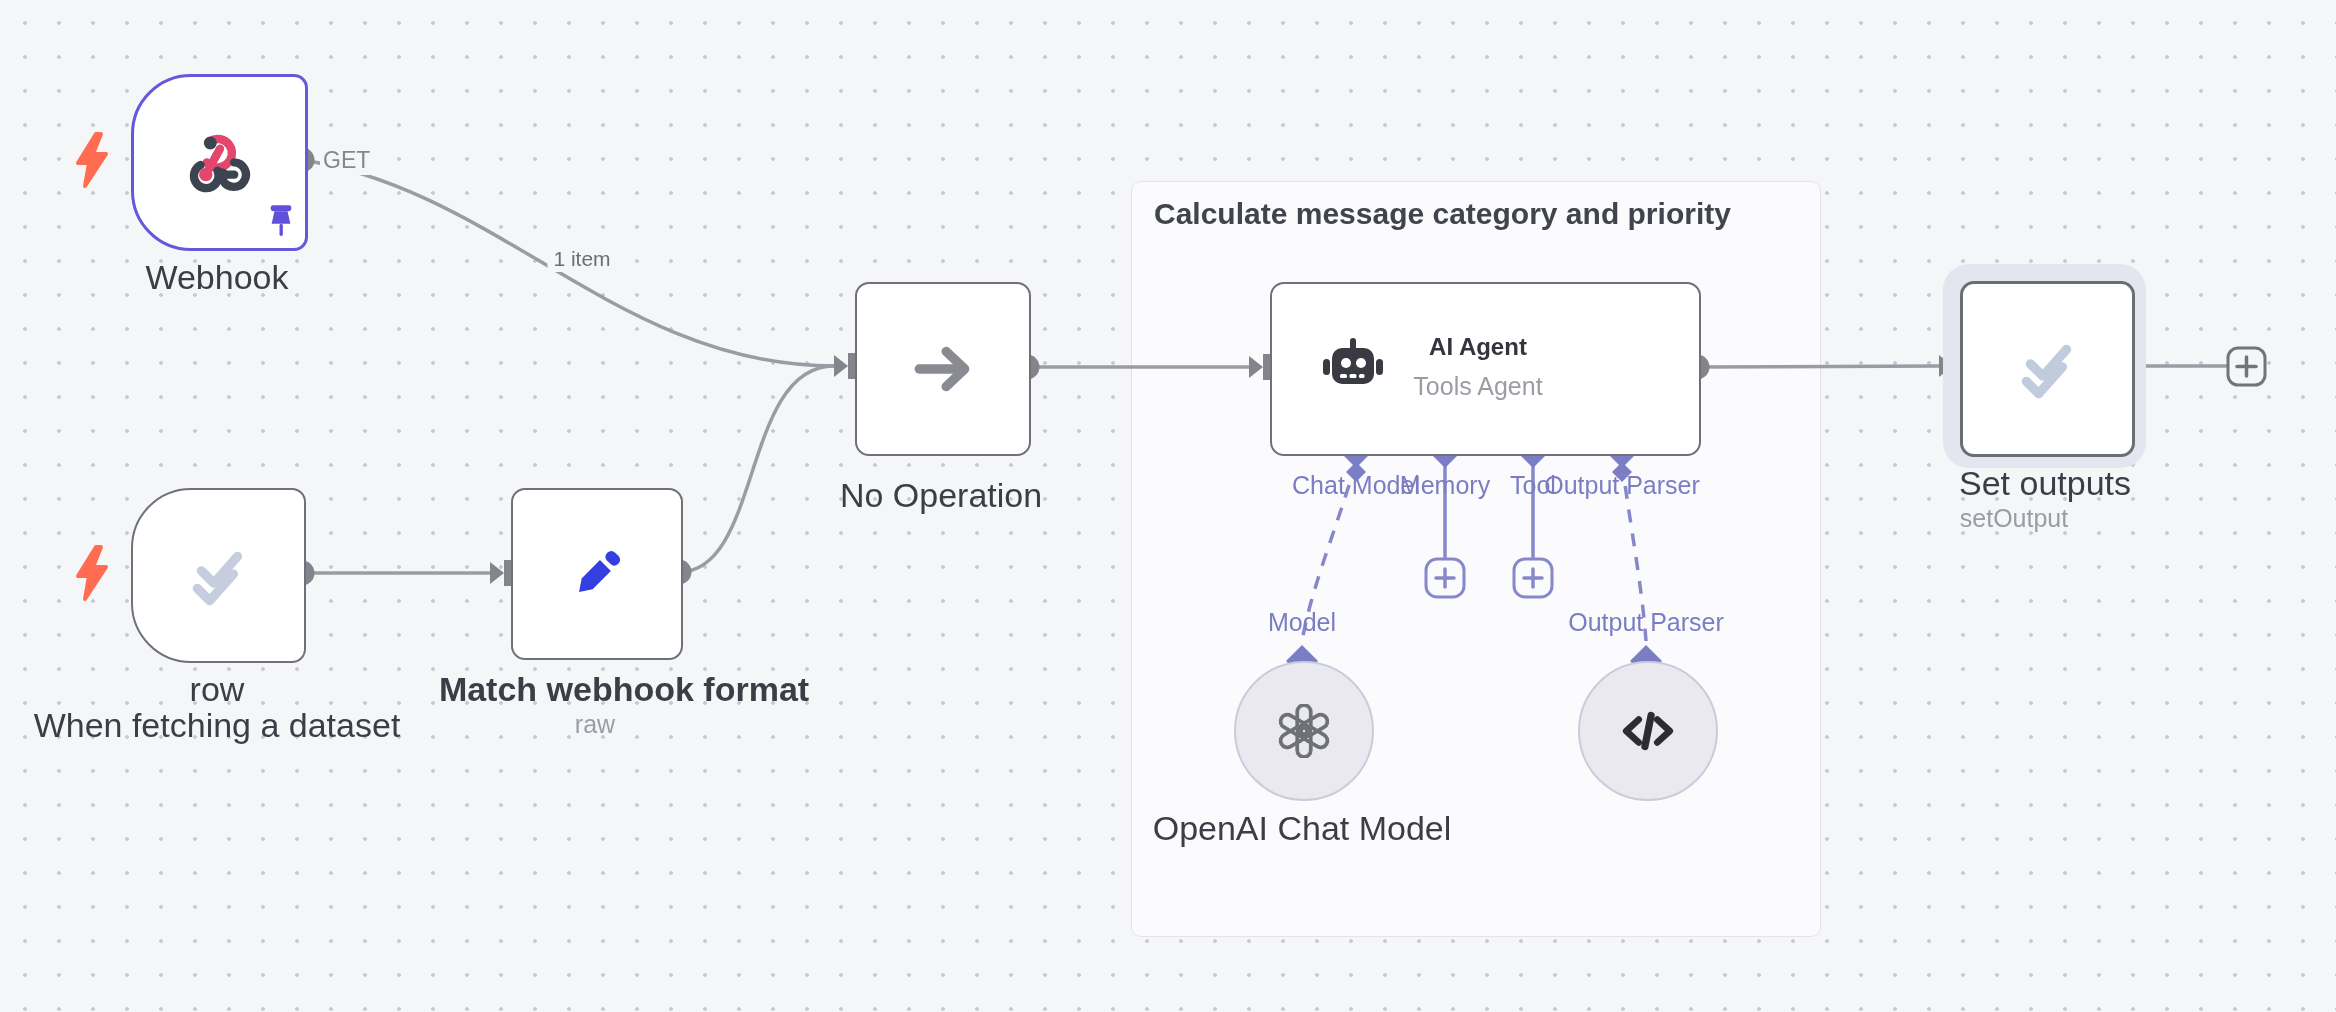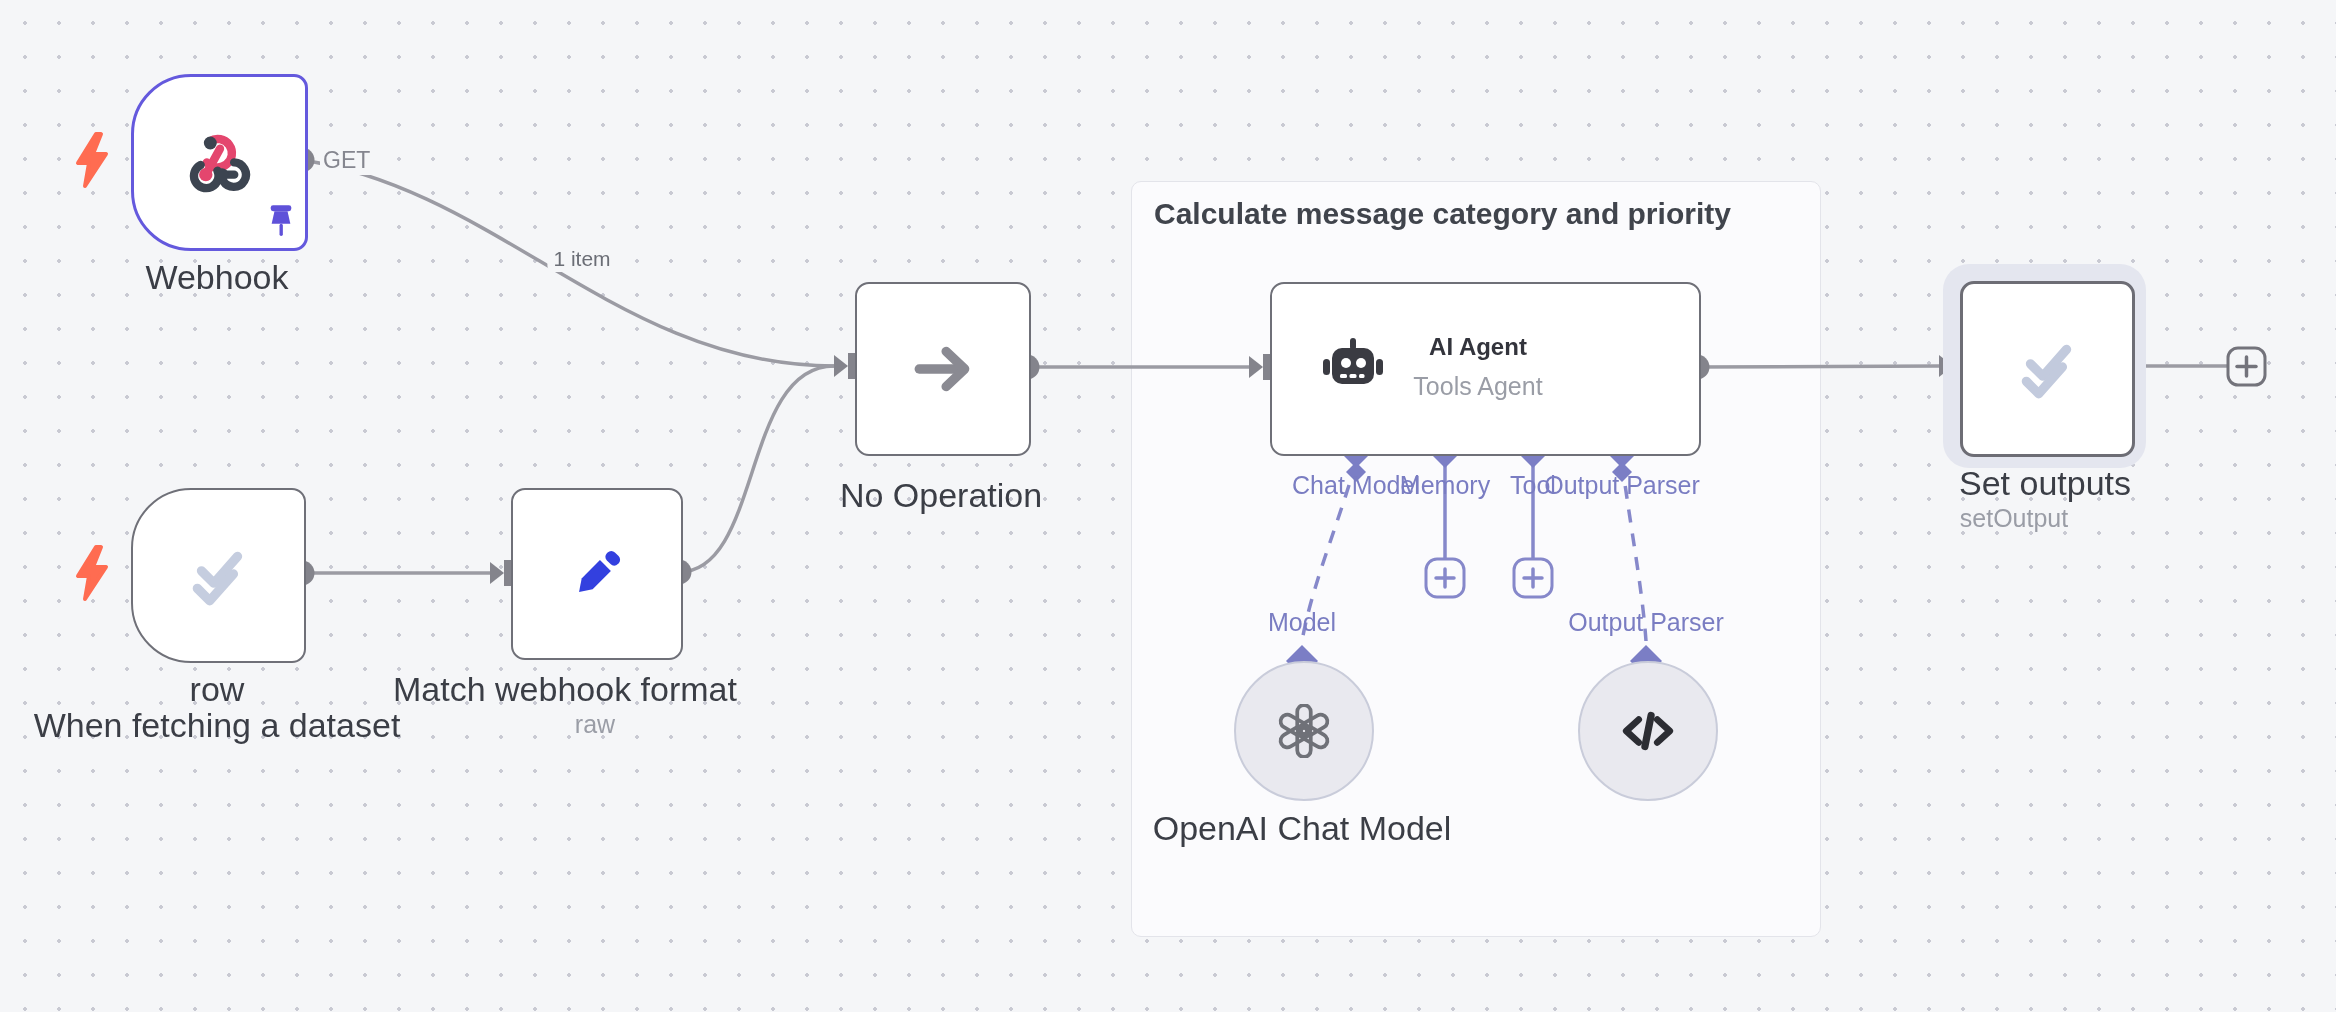--- a/index.html
+++ b/index.html
@@ -222,21 +222,21 @@
   </div>
 
   <div class="node" style="left:511px;top:488px;width:168px;height:168px;">
     <svg width="60" height="60" viewBox="0 0 58 58">
       <g transform="rotate(45 29 29)" fill="#3340df">
         <rect x="21.5" y="2" width="15" height="11" rx="5"></rect>
         <path d="M21.5 17.5 h15 v25 l-7.5 11 l-7.5 -11 z"></path>
       </g>
     </svg>
   </div>
-  <div class="lbl" style="left:565px;top:671px;">Match webhook format</div>
+  <div class="lbl" style="left:624px;top:671px;font-weight:bold;">Match webhook format</div>
   <div class="sub" style="left:595px;top:710px;">raw</div>
 
   <div class="node" style="left:855px;top:282px;width:172px;height:170px;">
     <svg width="62" height="62" viewBox="0 0 60 60">
       <g fill="none" stroke="#8a8a92" stroke-width="9" stroke-linecap="round" stroke-linejoin="round">
         <path d="M7 30 H49"></path>
         <path d="M33 13 L51 30 L33 47"></path>
       </g>
     </svg>
   </div>

